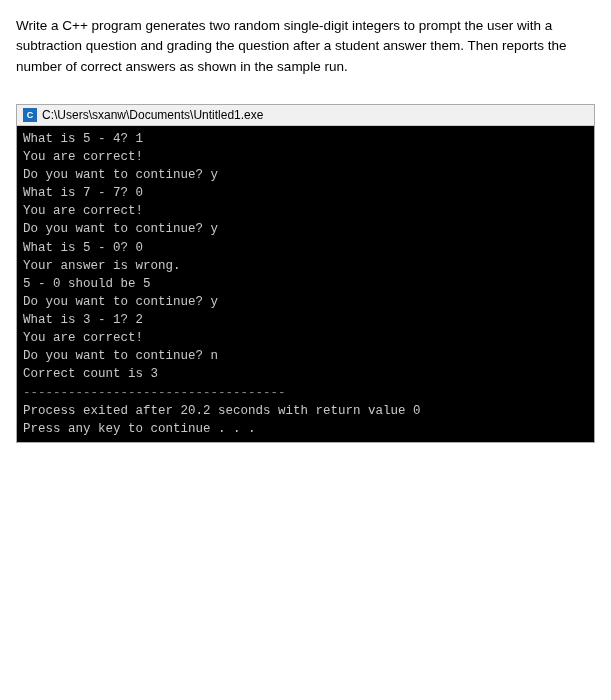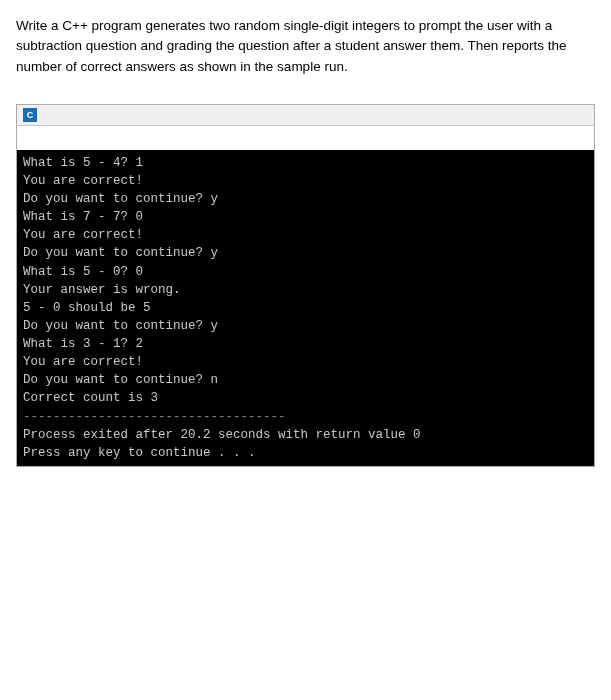--- a/index.html
+++ b/index.html
@@ -58,41 +58,41 @@
 
     .terminal-body {
       background: #000000;
       color: #c8c8c8;
       font-family: 'Courier New', Courier, monospace;
       font-size: 12.5px;
       padding: 4px 6px;
       min-height: 270px;
       line-height: 1.45;
       white-space: pre;
-      margin-top: 24px;
     }
 
     .terminal-divider {
       color: #888;
     }
 
     .terminal-exit-line {
       color: #c8c8c8;
     }
   </style>
 </head>
 <body>
 
 <p class="description">Write a C++ program generates two random single-digit integers to prompt the user with a subtraction question and grading the question after a student answer them. Then reports the number of correct answers as shown in the sample run.</p>
 
 <div class="terminal-container">
   <div class="title-bar">
     <div class="title-bar-icon">
       <span>C</span>
     </div>
+    <span class="title-bar-text">C:\Users\sxanw\Documents\Untitled1.exe</span>
   </div>
 
   <div class="terminal-body"><span>What is 5 - 4? 1</span>
 <span>You are correct!</span>
 <span>Do you want to continue? y</span>
 <span>What is 7 - 7? 0</span>
 <span>You are correct!</span>
 <span>Do you want to continue? y</span>
 <span>What is 5 - 0? 0</span>
 <span>Your answer is wrong.</span>

